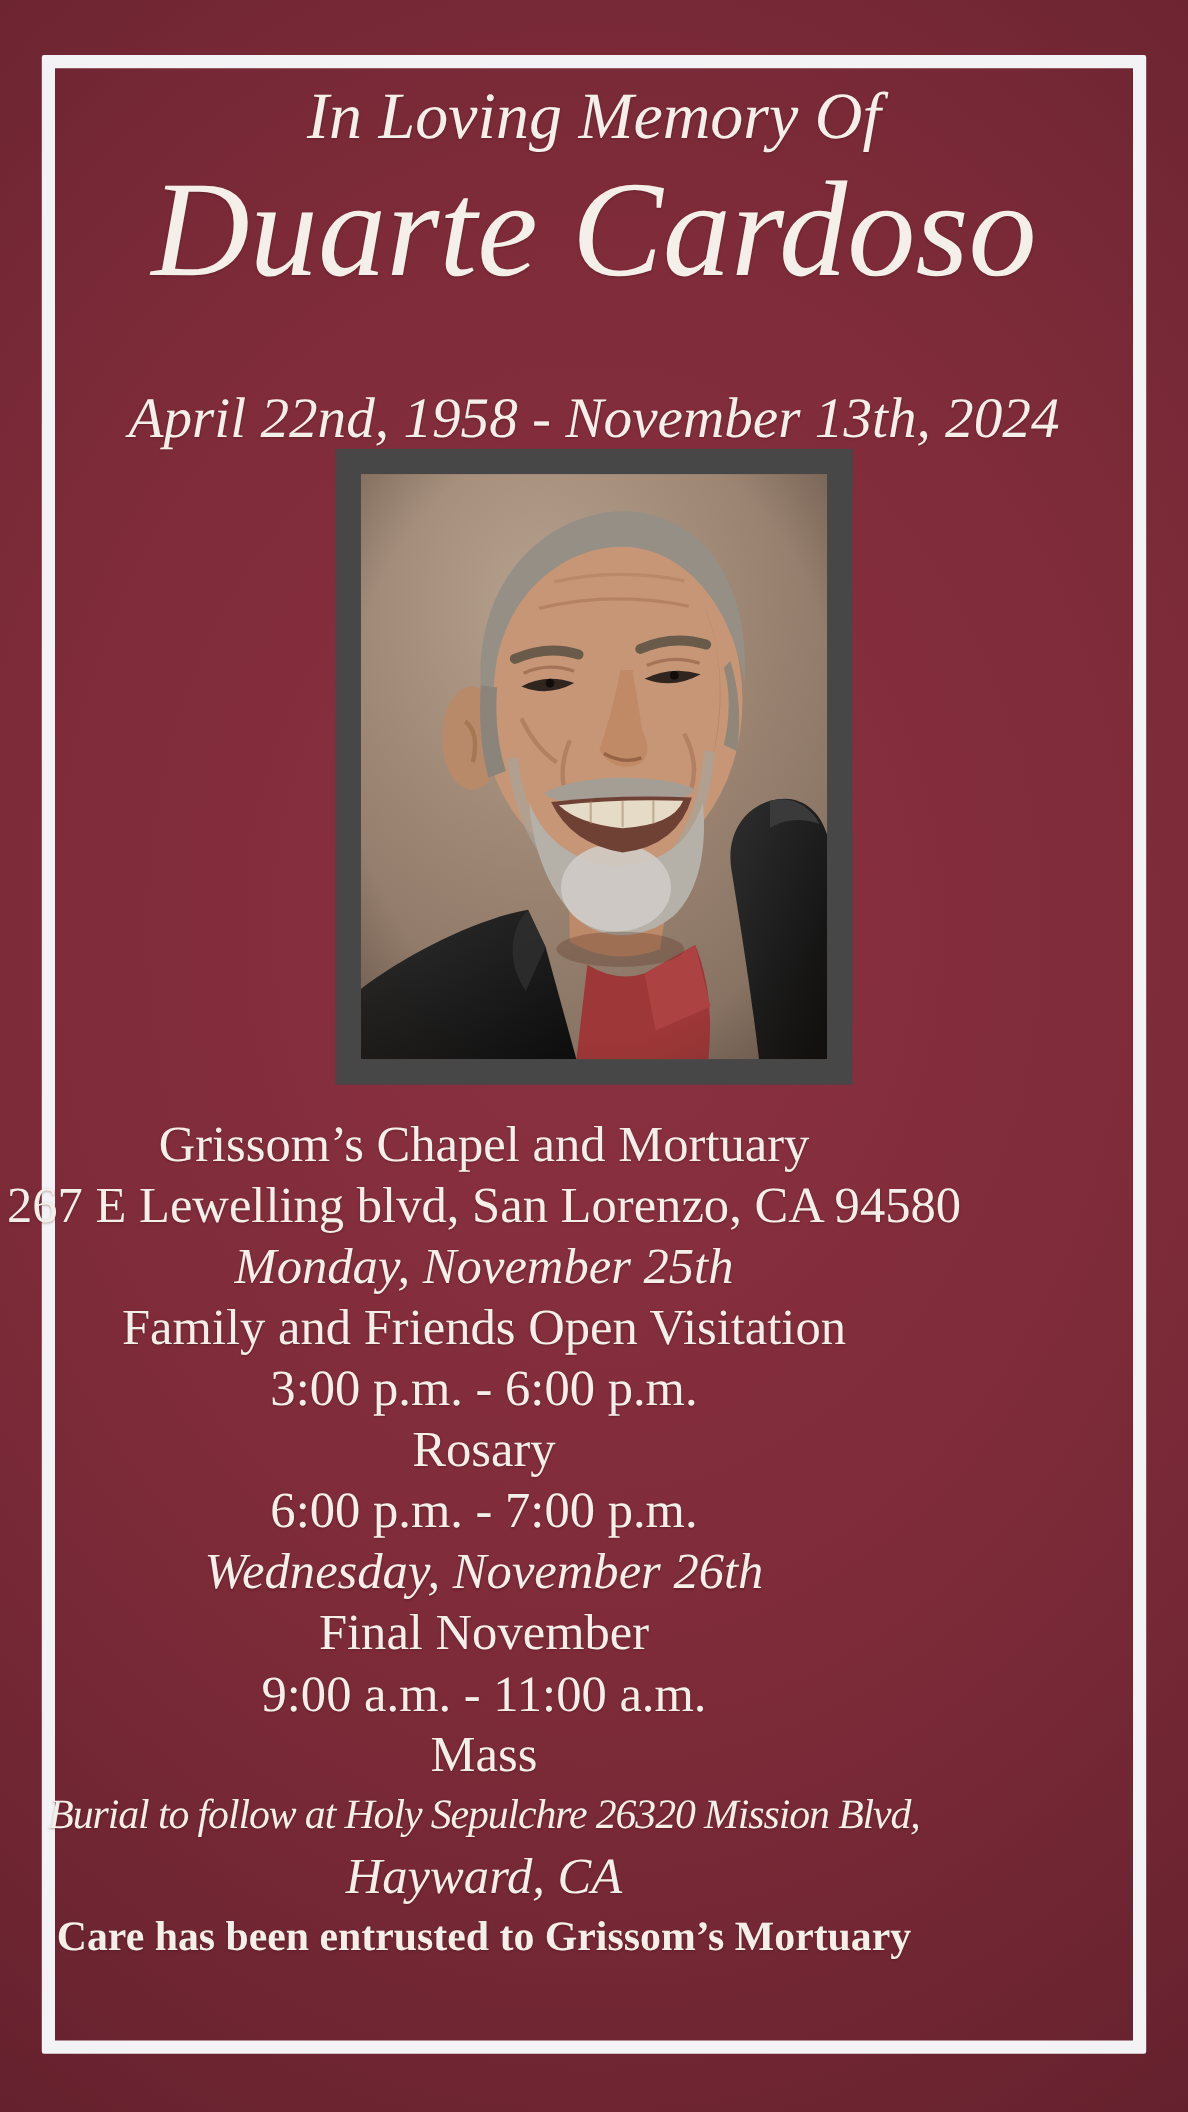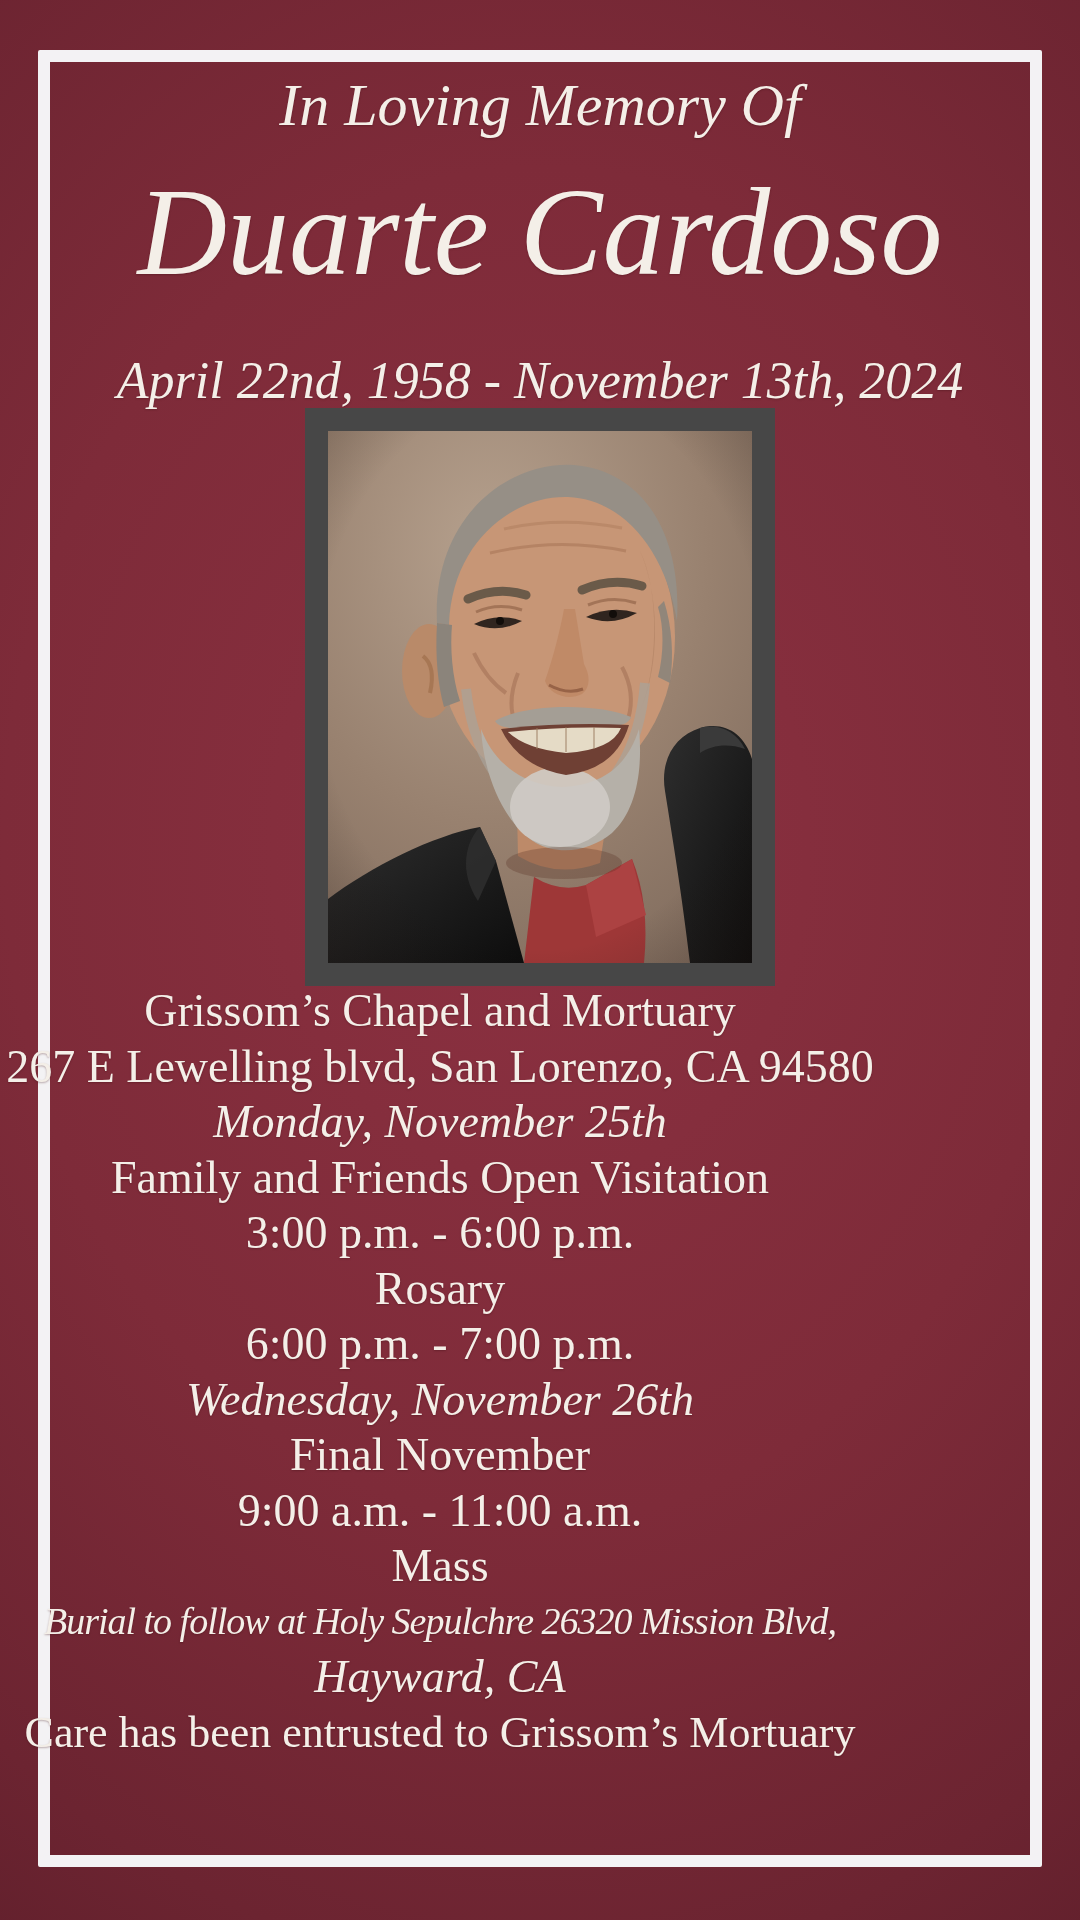--- a/index.html
+++ b/index.html
@@ -27,46 +27,46 @@
     border-radius: 2px;
   }
   .center-text {
     position: absolute;
     left: 0; width: 1080px;
     text-align: center;
     white-space: nowrap;
     text-shadow: 0 1px 2px rgba(60, 15, 20, 0.35);
   }
   .tribute { top: 72px;  font-size: 60px;  line-height: 66px;  font-style: italic; }
-  .name    { top: 168px; font-size: 124px; line-height: 130px; font-style: italic; }
+  .name    { top: 144px; font-size: 124px; line-height: 130px; font-style: italic; }
   .dates   { top: 350px; font-size: 52px;  line-height: 62px;  font-style: italic; }
   .photo-frame {
     position: absolute;
     top: 408px; left: 305px;
     width: 470px; height: 578px;
     background: var(--photo_frame, #474747);
     padding: 23px;
     box-sizing: border-box;
   }
   .photo-frame svg { display: block; width: 424px; height: 532px; }
   .services {
     position: absolute;
-    top: 983px; left: 50px;
+    top: 1012px; left: 50px;
     width: 780px;
   }
   .service-line {
     height: 55.5px;
     display: flex; align-items: center; justify-content: center;
     font-size: 46px;
     white-space: nowrap;
     text-shadow: 0 1px 2px rgba(60, 15, 20, 0.35);
   }
   .service-line.italic { font-style: italic; }
   .service-line.long   { font-size: 38px; letter-spacing: -1px; }
-  .service-line.small  { font-size: 44px; }
+  .service-line.small  { font-size: 38px; font-weight: bold; }
 </style>
 </head>
 <body>
 
 <div class="frame"></div>
 
 <div class="center-text tribute">In Loving Memory Of</div>
 
 <div class="center-text name">Duarte Cardoso</div>
 

